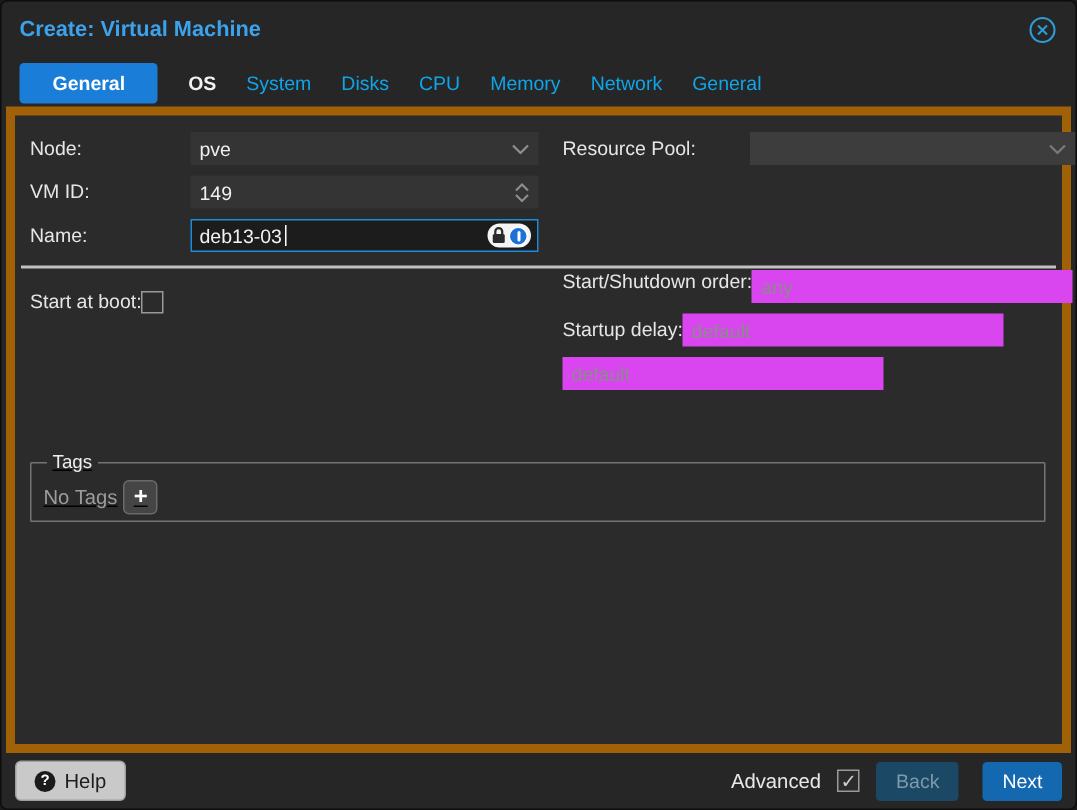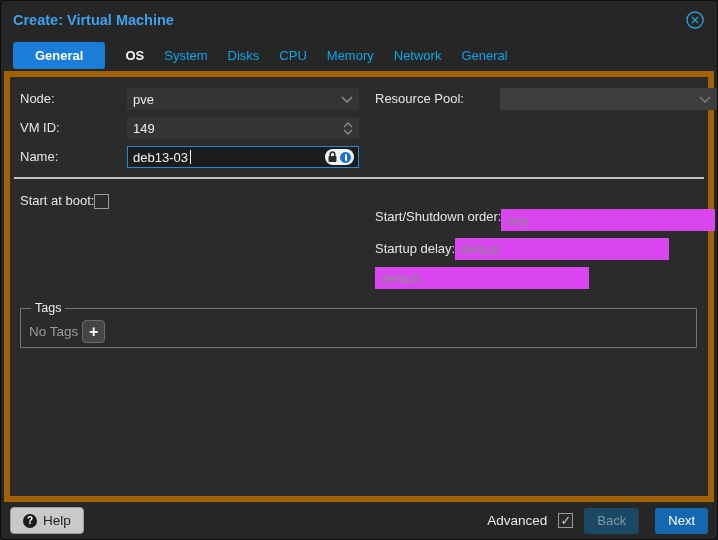--- a/index.html
+++ b/index.html
@@ -92,40 +92,41 @@
   }
   .pm-circle::after {
     content: ""; position: absolute; left: 4.5px; top: 2px;
     width: 2px; height: 7px; background: #ffffff; border-radius: 1px;
   }
   .divider {
     position: absolute; left: 4px; right: 4px; top: 100px;
     height: 2px; background: #c2c2c2;
   }
   .adv-left  { position: absolute; left: 10px;  top: 116px; width: 340px; }
-  .adv-right { position: absolute; left: 365px; top: 132px; width: 343px; }
+  .adv-right { position: absolute; left: 365px; top: 103px; width: 343px; }
   .checkbox {
     width: 15px; height: 15px;
     border: 1px solid #9a9a9a; background: #2b2b2b;
     display: flex; align-items: center; justify-content: center;
     color: #cfcfcf; font-size: 13px; line-height: 1;
   }
   .adv-left .checkbox { margin-left: 0; }
   .field.plain { width: 214px; background: #d946ef; }
   .field.plain input {
     width: 100%; height: 100%; background: transparent; border: none; outline: none;
     color: #efefef; font-size: 13px; padding: 0 6px;
     font-family: "Liberation Sans", sans-serif;
   }
   .field.plain input::placeholder { color: #8b8b8b; opacity: 1; }
   .tags-fieldset {
     position: absolute; left: 10px; right: 11px; top: 224px;
     height: 47px;
     border: 1px solid #757575; border-radius: 1px;
     padding: 4px 8px 0 8px;
+    text-decoration: underline;
   }
   .tags-fieldset legend {
     color: #eeeeee; font-size: 12.5px; padding: 0 4px; margin-left: 2px;
   }
   .tags-content { display: flex; align-items: center; gap: 4px; margin-top: 1px; }
   .no-tags { color: #9c9c9c; font-size: 13.5px; }
   .tag-add-btn {
     width: 23px; height: 23px;
     background: #454545; border: 1px solid #6a6a6a; border-radius: 4px;
     color: #ffffff; font-size: 16px; font-weight: bold;

